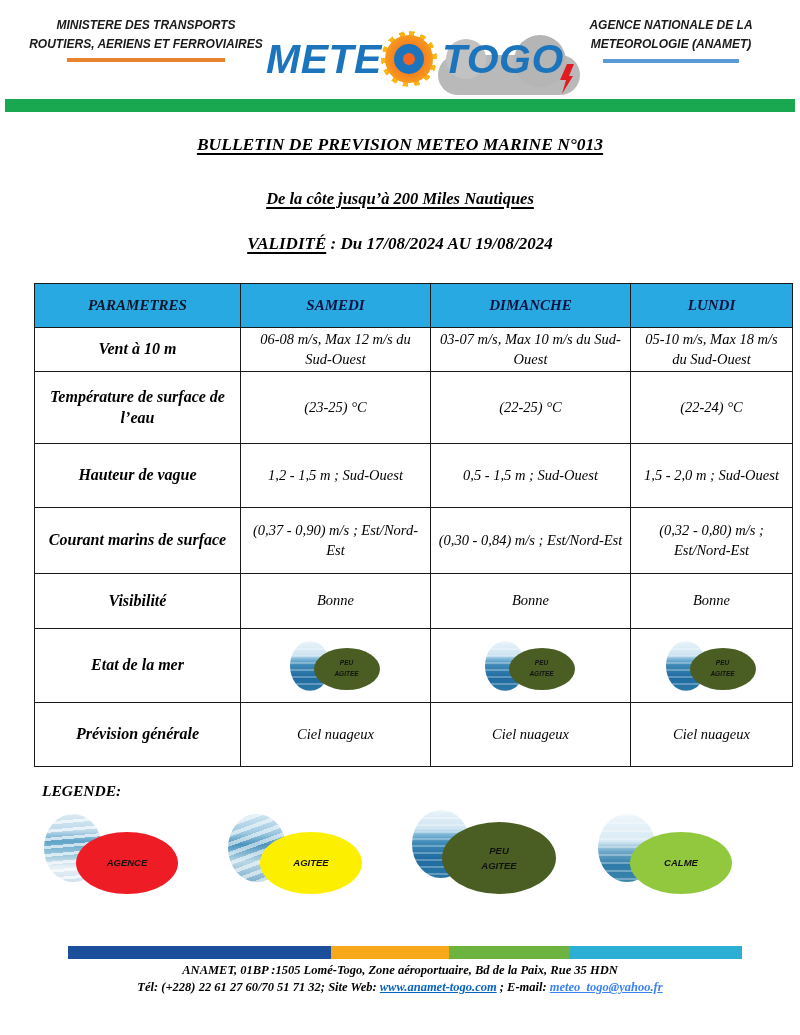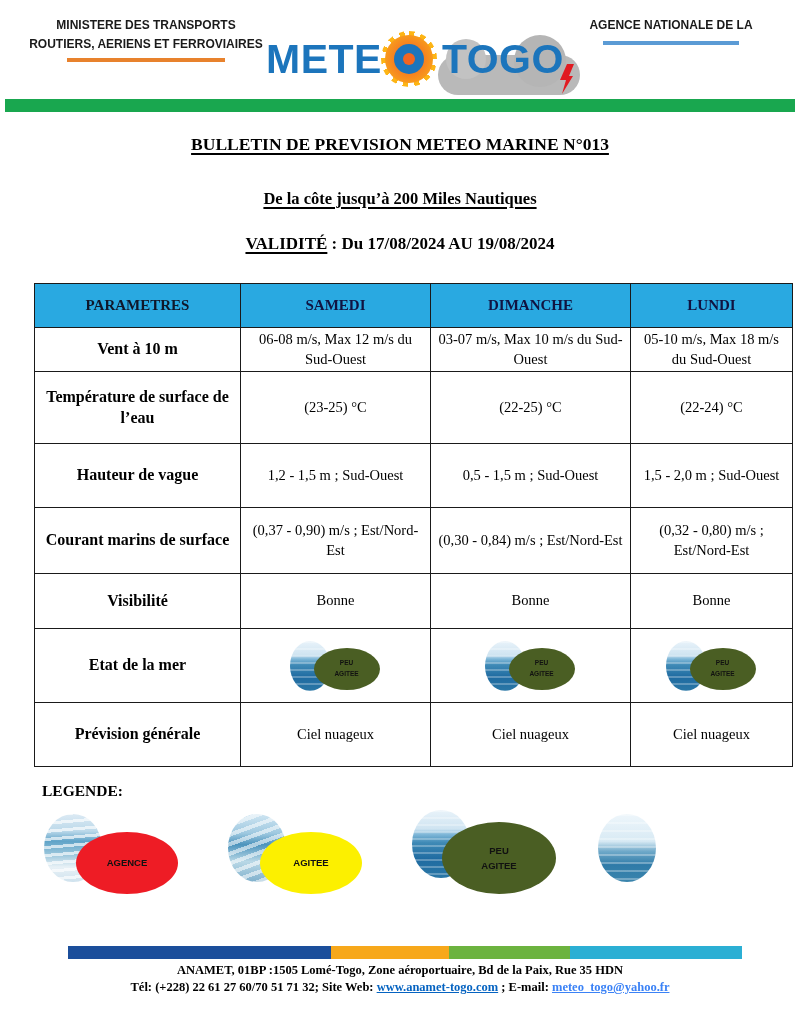--- a/index.html
+++ b/index.html
@@ -1,19 +1,19 @@
 <!DOCTYPE html>
 <html><head>
 <meta charset="utf-8">
 <style>
   * { margin:0; padding:0; box-sizing:border-box; }
   html,body { background:#ffffff; }
   .page {
     position:relative; width:800px; height:1035px; background:#ffffff;
-    font-family:"Liberation Serif", serif; color:#000; overflow:hidden;
+    font-family:"Liberation Serif", serif; color:#000; overflow:hidden;font-style:italic;
   }
 
   
   .ministry { position:absolute; left:28px; top:16px; width:236px; text-align:center;
     font-family:"Liberation Sans", sans-serif; font-weight:bold; font-size:12px; line-height:1.55; color:#1a1a1a; }
   .ministry-underline { width:158px; height:4px; margin:5px auto 0; }
   .agency { position:absolute; left:576px; top:16px; width:190px; text-align:center;
     font-family:"Liberation Sans", sans-serif; font-weight:bold; font-size:12px; line-height:1.55; color:#1a1a1a; }
   .agency-underline { width:136px; height:4px; margin:6px auto 0; }
 
@@ -112,20 +112,21 @@
       <span class="cloud"></span>
       <span class="logo-txt" style="color: rgb(28, 117, 188);">TOGO</span>
       <svg class="lightning" width="14" height="30" viewBox="0 0 14 30">
         <polygon points="7,0 14,0 9,12 13,12 2,30 6,16 0,16" fill="#E11B22"></polygon>
       </svg>
     </span>
   </div>
 
   <div class="agency">
     <div>AGENCE NATIONALE DE LA</div>
+    <div>METEOROLOGIE (ANAMET)</div>
     <div class="agency-underline" style="background-color: rgb(91, 155, 213);"></div>
   </div>
 
   <div class="green-bar" style="background-color: rgb(25, 167, 79);"></div>
 
   <div class="title title-1">
     <span class="u">BULLETIN DE PREVISION METEO MARINE N°013</span>
   </div>
   <div class="title title-2">
     <span class="u">De la côte jusqu’à 200 Miles Nautiques</span>
@@ -233,20 +234,23 @@
   </div>
   <div class="legend-item legend-item-3" style="left:412px; top:810px;">
     <span class="ocean"></span>
     <span class="sea-oval legend-oval" style="background-color: rgb(74, 94, 35);">
       <span>PEU</span>
       <span>AGITEE</span>
     </span>
   </div>
   <div class="legend-item legend-item-4" style="left:598px; top:814px;">
     <span class="ocean ocean-calm"></span>
+    <span class="sea-oval legend-oval" style="background-color: rgb(146, 200, 62);">
+      <span>CALME</span>
+    </span>
   </div>
 
   <div class="footer-bar">
     <span class="seg" style="width: 39%; background-color: rgb(27, 78, 155);"></span>
     <span class="seg" style="width: 17.5%; background-color: rgb(247, 168, 27);"></span>
     <span class="seg" style="width: 18%; background-color: rgb(108, 179, 63);"></span>
     <span class="seg" style="width: 25.5%; background-color: rgb(43, 175, 212);"></span>
   </div>
   <div class="footer-line footer-line-1">ANAMET, 01BP :1505 Lomé-Togo, Zone aéroportuaire, Bd de la Paix, Rue 35 HDN</div>
   <div class="footer-line footer-line-2">

